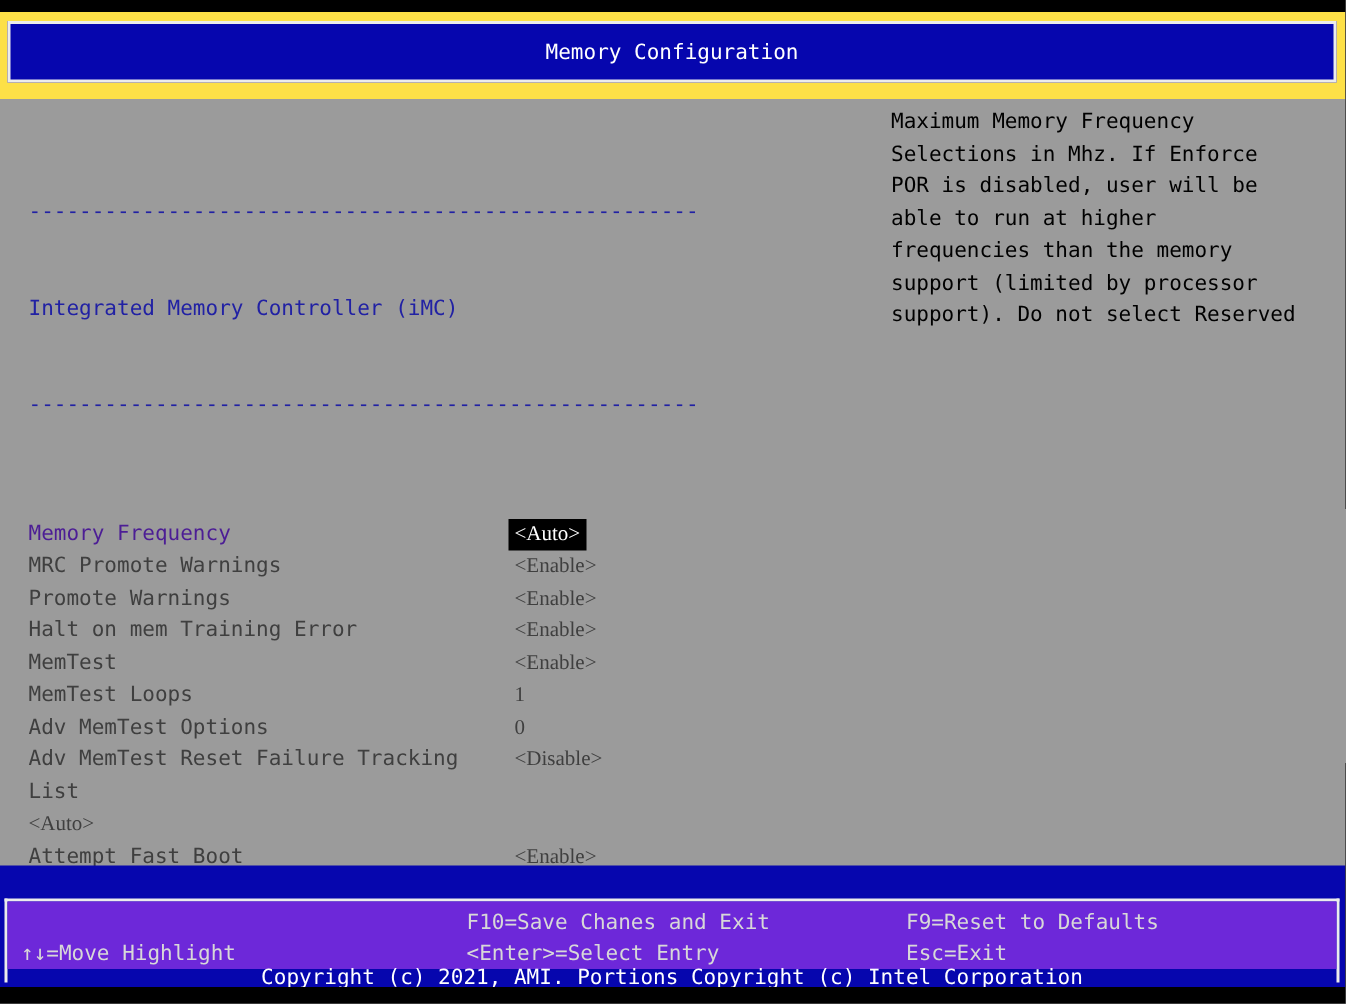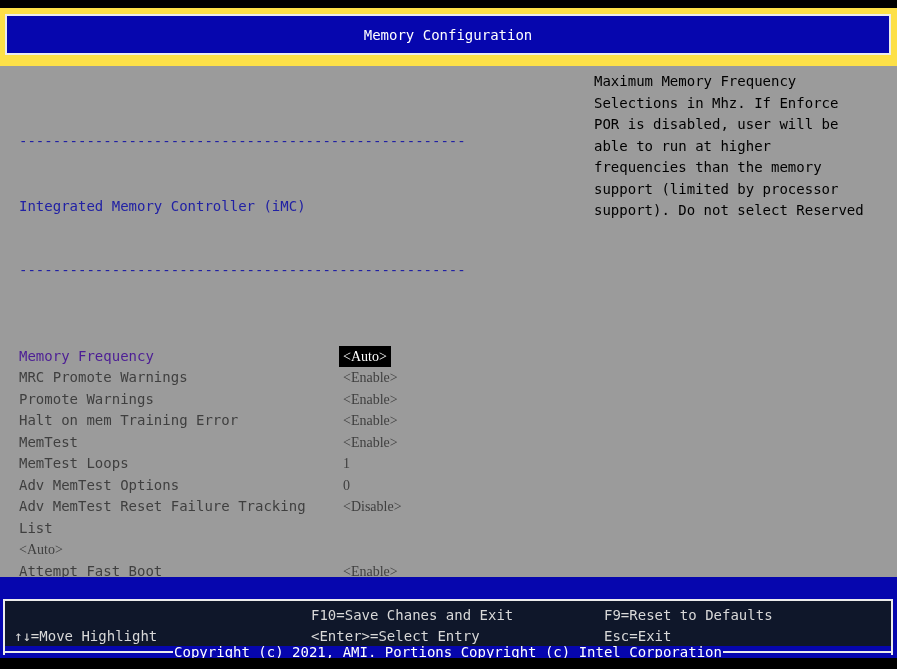--- a/index.html
+++ b/index.html
@@ -33,28 +33,28 @@
   .menu-row .arrow{width:19px;flex:none;font-size:11px;color:#1E1E1E;line-height:21.5px;}
   .help-pane{position:absolute;left:594px;top:5px;width:298px;color:#000000;line-height:21.5px;}
   .help-line{white-space:pre;}
   
   .footer-band{position:absolute;left:0;top:577px;width:897px;height:81px;background:#0606AE;}
   .footer-box{
     position:absolute;left:3px;top:599px;width:886px;height:54px;
     border:2px solid #ECECEC;border-bottom:none;box-sizing:content-box;
   }
   .hotkeys{
-    width:886px;height:45px;background:#0f172a;box-sizing:border-box;
+    width:886px;height:45px;background:#6d28d9;box-sizing:border-box;
     display:grid;grid-template-columns:297px 293px 1fr;
     padding:4px 0 0 9px;color:#D8D8D8;line-height:20px;
   }
   .hotkey-cell{white-space:pre;}
   .copyright-row{
     position:absolute;left:3px;top:644px;width:890px;height:16px;
-    display:flex;align-items:center;color:#FFFFFF;
+    display:flex;align-items:flex-end;color:#FFFFFF;
   }
   .copyright-row::before,.copyright-row::after{
     content:"";flex:1;height:2px;background:#ECECEC;
   }
   .copyright-text{padding:0 1px;white-space:pre;}
   .bottom-strip{position:absolute;left:0;top:658px;width:897px;height:11px;background:#000;}
 </style>
 </head>
 <body>
 

